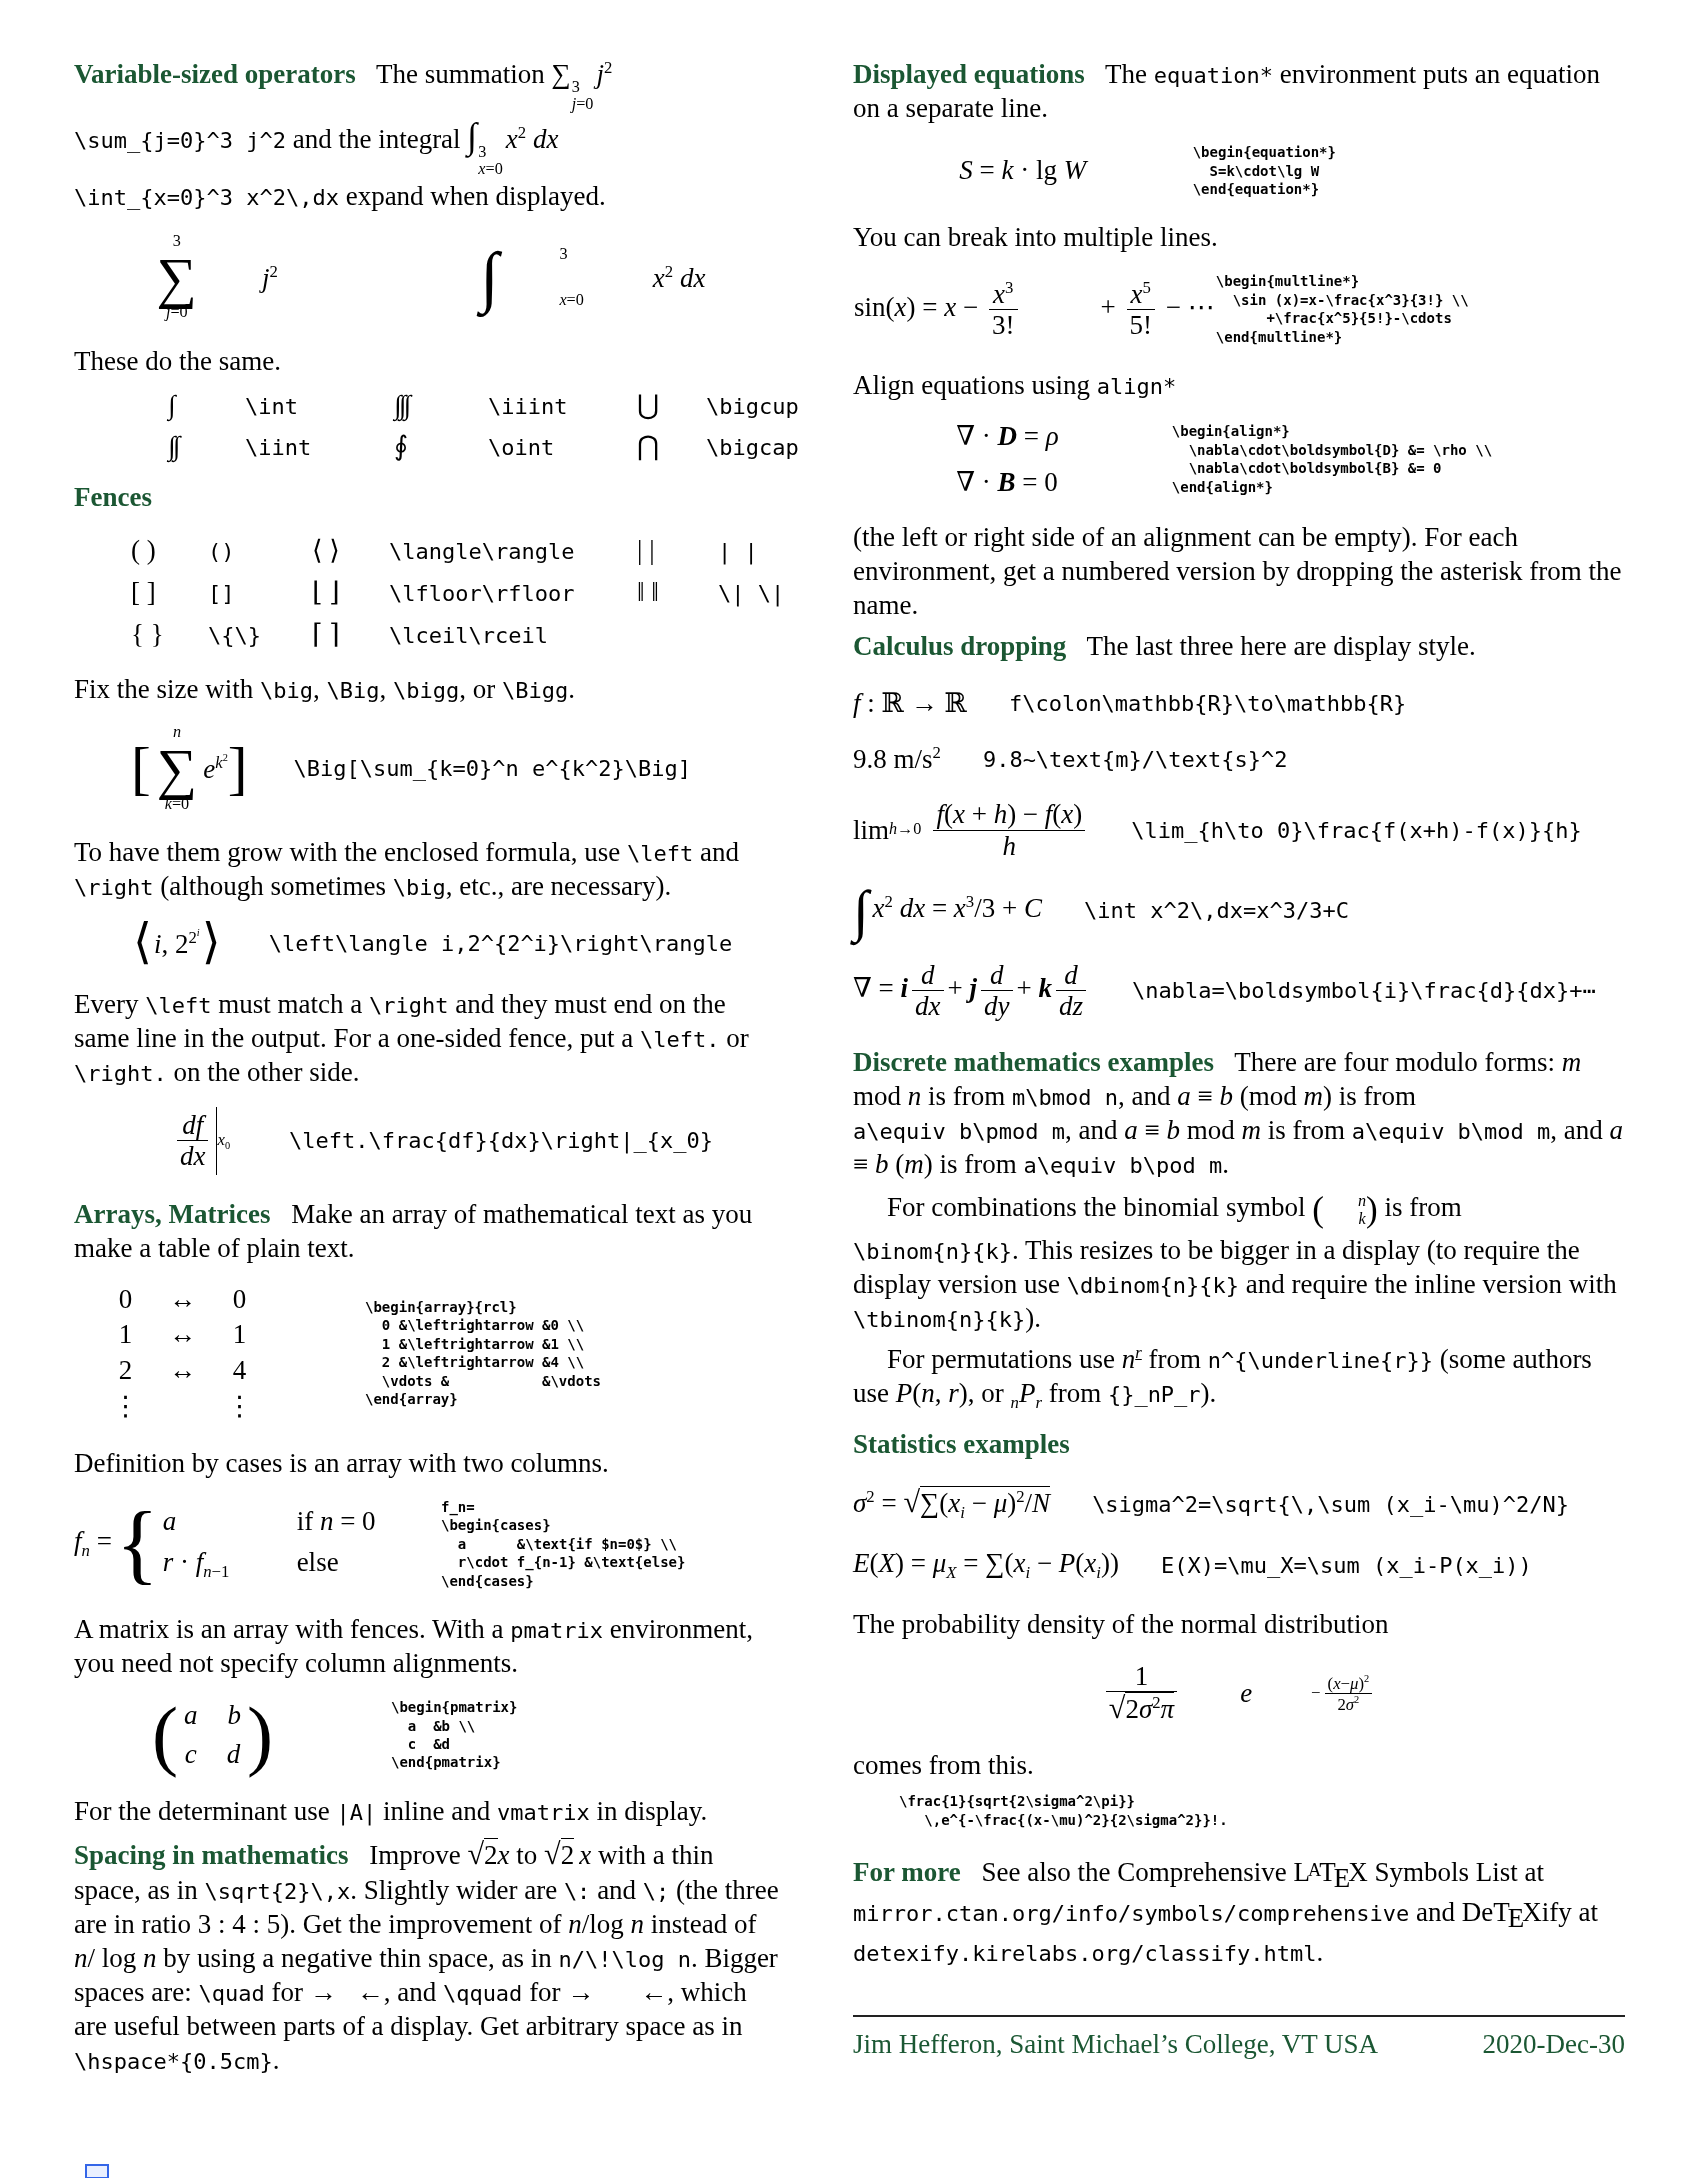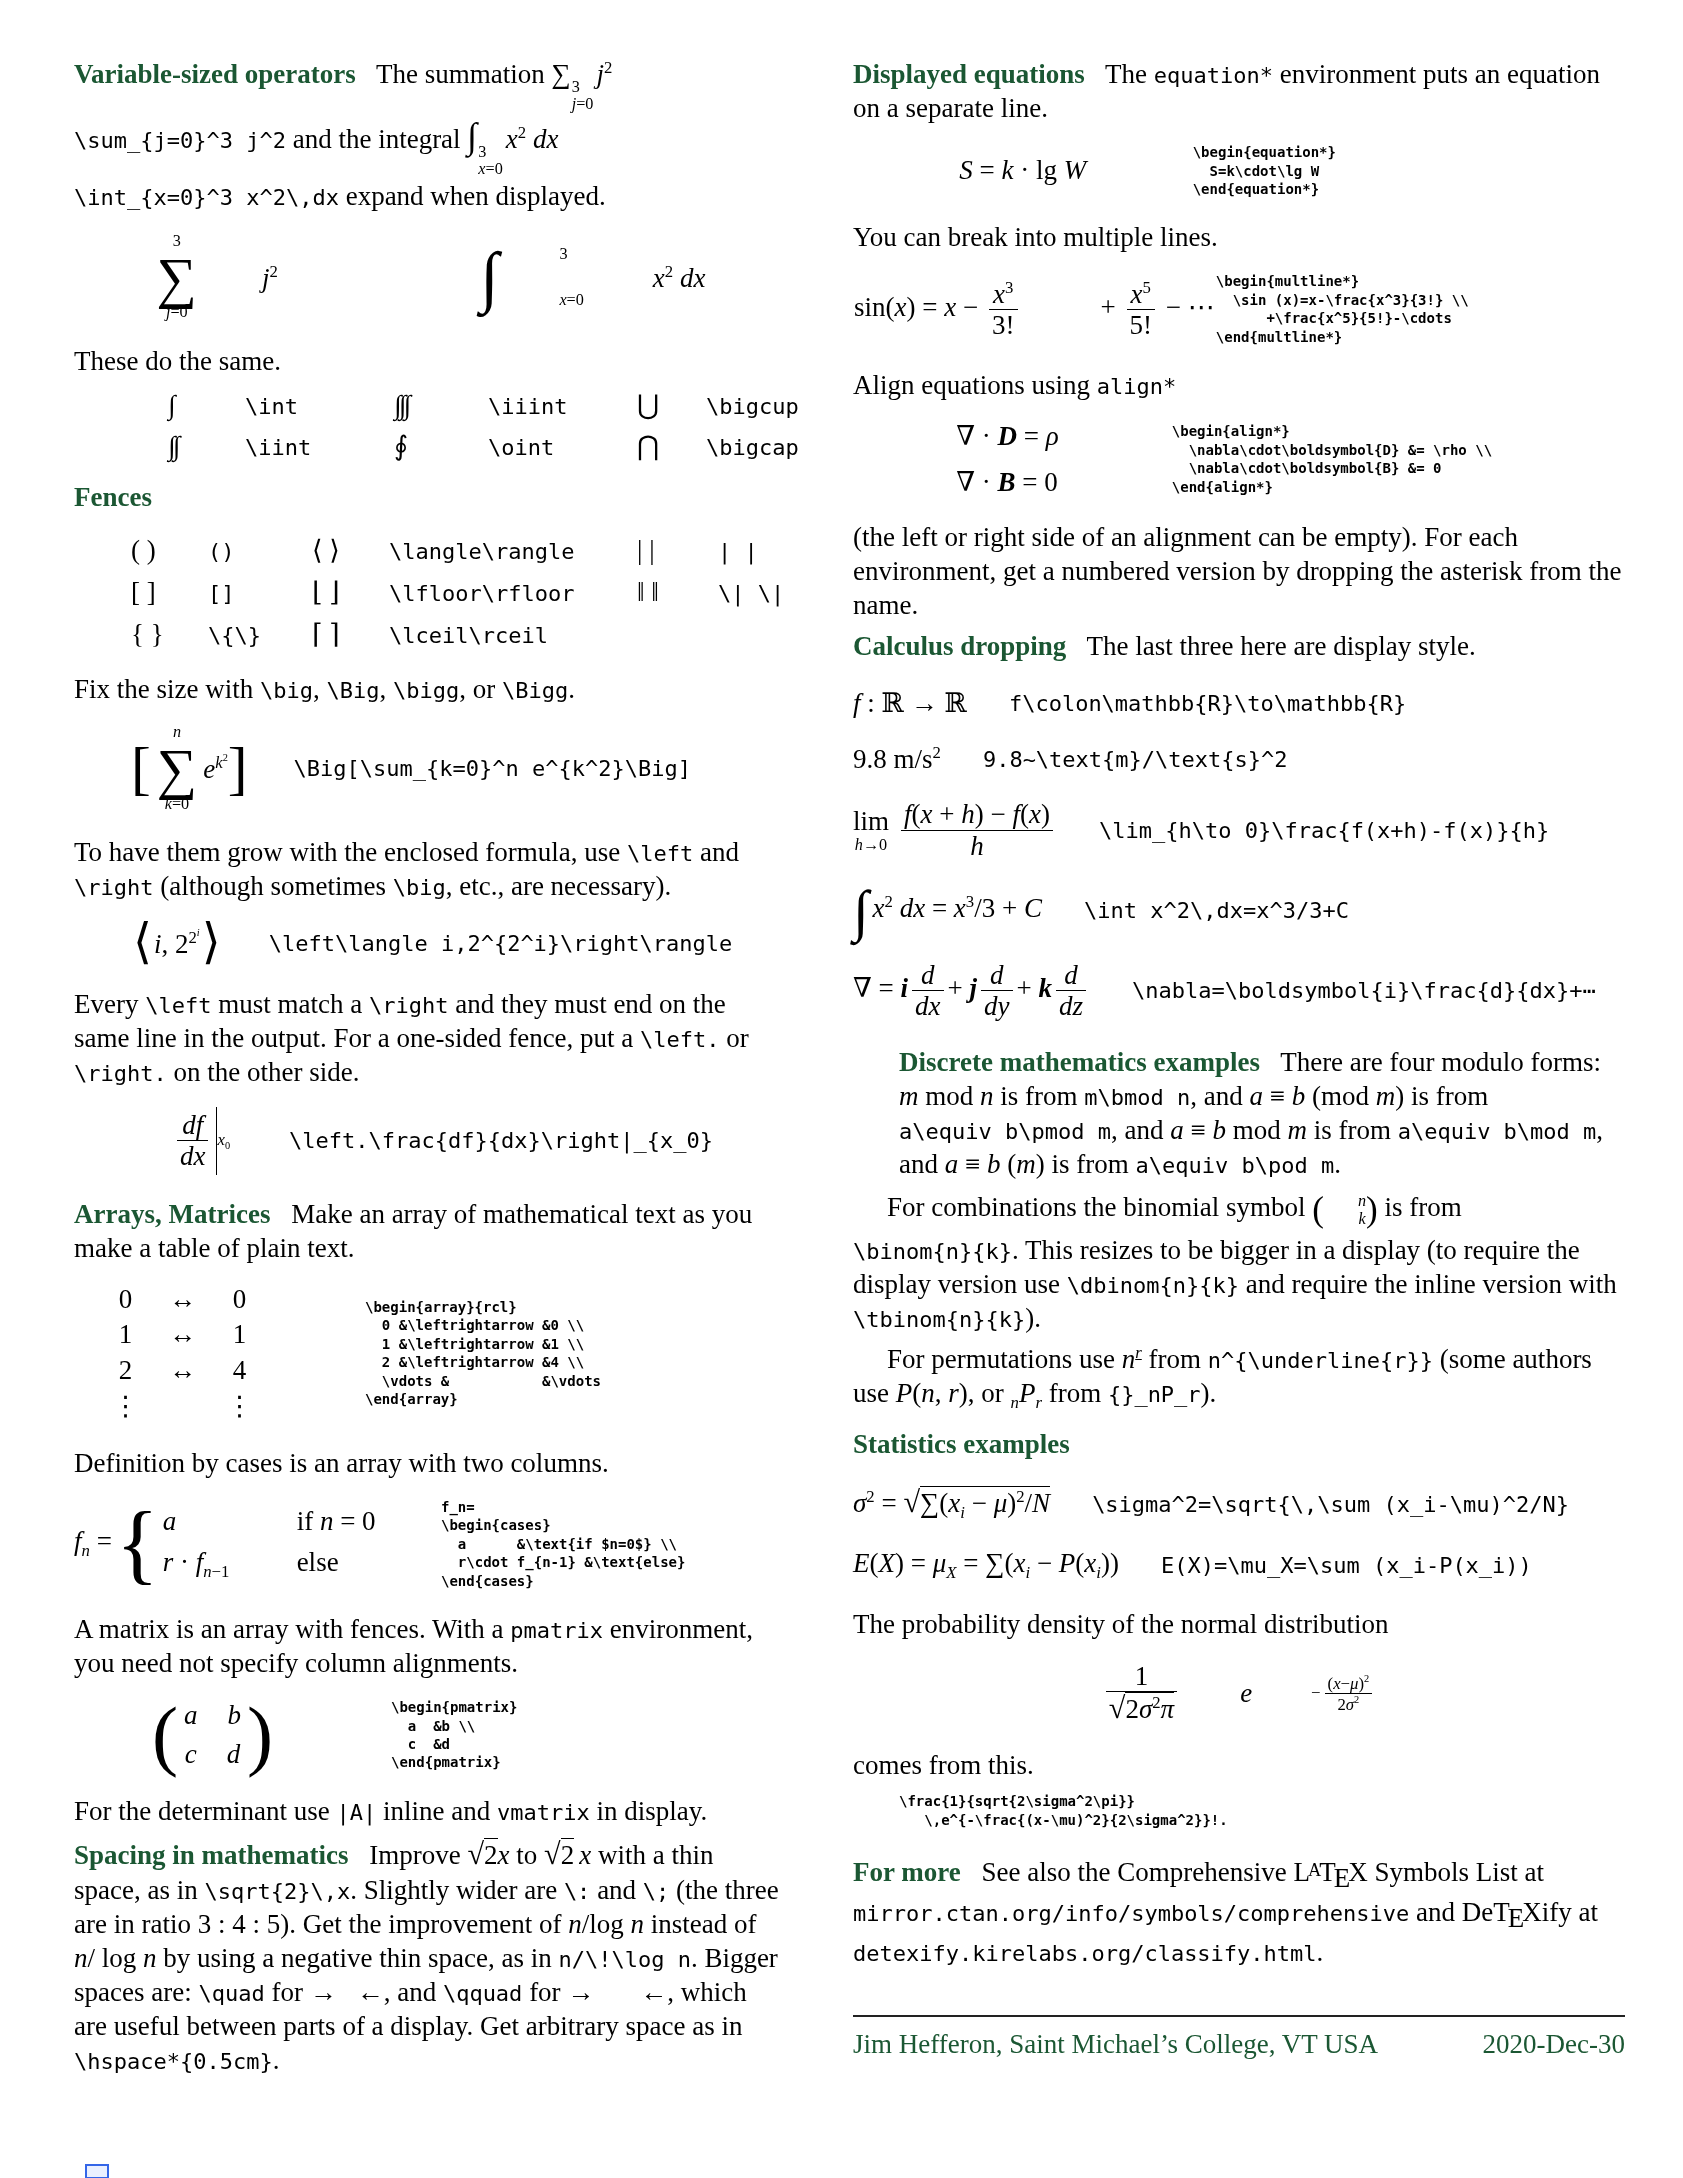--- a/index.html
+++ b/index.html
@@ -25,21 +25,21 @@
   .ss{ display:inline-flex; flex-direction:column; vertical-align:-0.55em; font-size:0.60em;
        line-height:1.08; text-align:left; margin:0 3px 0 1px; }
   .inlint{ font-size:1.35em; }
   .frac{ display:inline-block; vertical-align:middle; text-align:center; line-height:1.12; margin:0 4px; }
   .frac .fn{ display:block; padding:0 3px; }
   .frac .fd{ display:block; border-top:1.6px solid #000; padding:0 3px; }
   .limop{ display:inline-flex; flex-direction:column; align-items:center; vertical-align:middle;
           line-height:1; margin:0 6px; }
   .limop .l{ font-size:0.60em; line-height:1.1; }
   .limop .o{ font-size:2.1em; line-height:0.95; }
-  .ulim{ display:inline-flex; flex-direction:column; align-items:center; vertical-align:middle; margin-right:8px; }
+  .ulim{ display:inline-flex; flex-direction:row; align-items:center; vertical-align:middle; margin-right:8px; }
   .ulim .l{ font-size:0.60em; line-height:1.1; }
   .bigint{ font-size:2.5em; line-height:0.9; vertical-align:middle; margin-right:2px; }
   .bigint2{ font-size:2.1em; line-height:0.9; vertical-align:middle; margin-right:4px; }
   .ilim{ display:inline-flex; flex-direction:column; justify-content:space-between; height:4.0em;
          font-size:0.60em; vertical-align:middle; margin:0 10px 0 0; padding:2px 0; }
   .wgap{ display:inline-block; width:84px; }
   .bigbr{ font-size:2.2em; vertical-align:middle; line-height:0.9; }
   .bigang{ font-size:1.8em; vertical-align:middle; line-height:0.9; margin:0 2px; }
   .bigparen{ font-size:2.9em; vertical-align:middle; line-height:0.85; font-weight:300; }
   .cbrace{ font-size:3.3em; vertical-align:middle; line-height:0.8; font-weight:300; margin:0 4px; }
@@ -357,21 +357,21 @@
       </div>
       <div class="stat-row">
         <div class="mathpart"><span class="bigint2">∫</span><span class="m"><i>x</i><sup>2</sup> <i>dx</i> = <i>x</i><sup>3</sup>/3 + <i>C</i></span></div>
         <code>\int x^2\,dx=x^3/3+C</code>
       </div>
       <div class="stat-row">
         <div class="mathpart"><span class="m">∇ = <b><i>i</i></b></span><span class="frac m"><span class="fn"><i>d</i></span><span class="fd"><i>dx</i></span></span><span class="m">+ <b><i>j</i></b></span><span class="frac m"><span class="fn"><i>d</i></span><span class="fd"><i>dy</i></span></span><span class="m">+ <b><i>k</i></b></span><span class="frac m"><span class="fn"><i>d</i></span><span class="fd"><i>dz</i></span></span></div>
         <code>\nabla=\boldsymbol{i}\frac{d}{dx}+⋯</code>
       </div>
 
-      <p style="margin-top:20px;margin-left:46px;">
+      <p style="margin-top:20px;">
         <span class="sect">Discrete mathematics examples</span>
         <span>There are four modulo forms: <span class="m"><i>m</i> mod <i>n</i></span> is from <code>m\bmod n</code>, and <span class="m"><i>a</i> ≡ <i>b</i></span> (mod <span class="m"><i>m</i></span>) is from <code>a\equiv b\pmod m</code>, and <span class="m"><i>a</i> ≡ <i>b</i></span> mod <span class="m"><i>m</i></span> is from <code>a\equiv b\mod m</code>, and <span class="m"><i>a</i> ≡ <i>b</i> (<i>m</i>)</span> is from <code>a\equiv b\pod m</code>.</span>
       </p>
       <p class="indent">For combinations the binomial symbol <span class="paren">(</span><span class="bst">
             <span><i>n</i></span>
             <span><i>k</i></span>
           </span><span class="paren">)</span> is from <code>\binom{n}{k}</code>. This resizes to be bigger in a display (to require the display version use <code>\dbinom{n}{k}</code> and require the inline version with <code>\tbinom{n}{k}</code>).</p>
       <p class="indent">For permutations use <span class="m"><i>n</i><sup class="ul"><i>r</i></sup></span> from <code>n^{\underline{r}}</code> (some authors use <span class="m"><i>P</i>(<i>n</i>, <i>r</i>)</span>, or <span class="m"><sub><i>n</i></sub><i>P</i><sub><i>r</i></sub></span> from <code>{}_nP_r</code>).</p>
 
       <p class="standalone">

